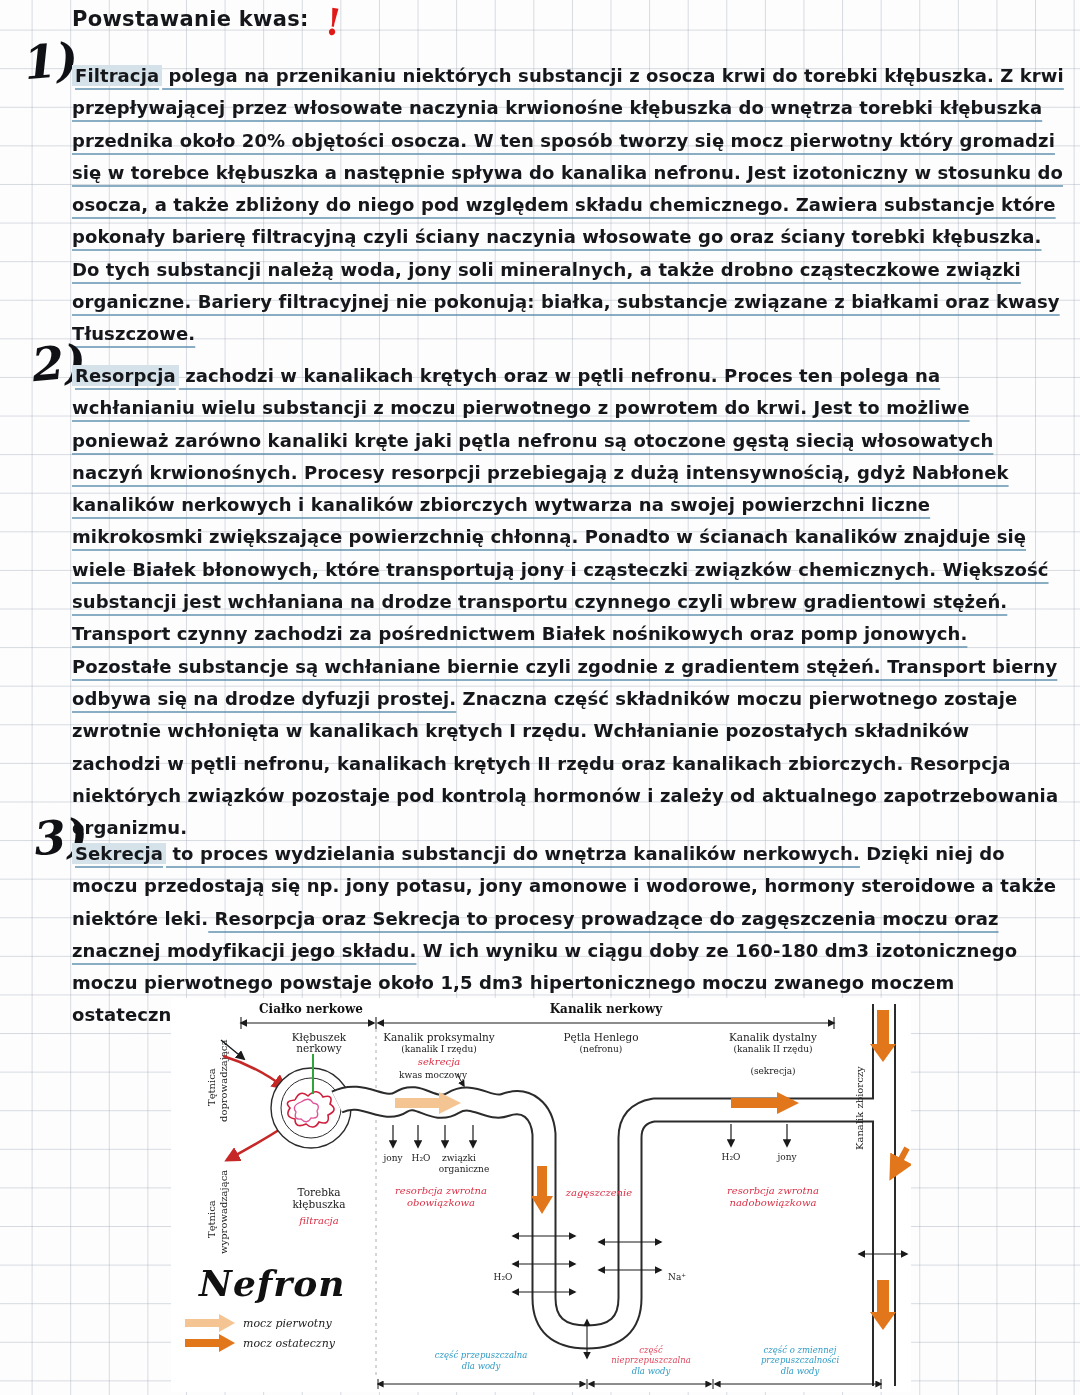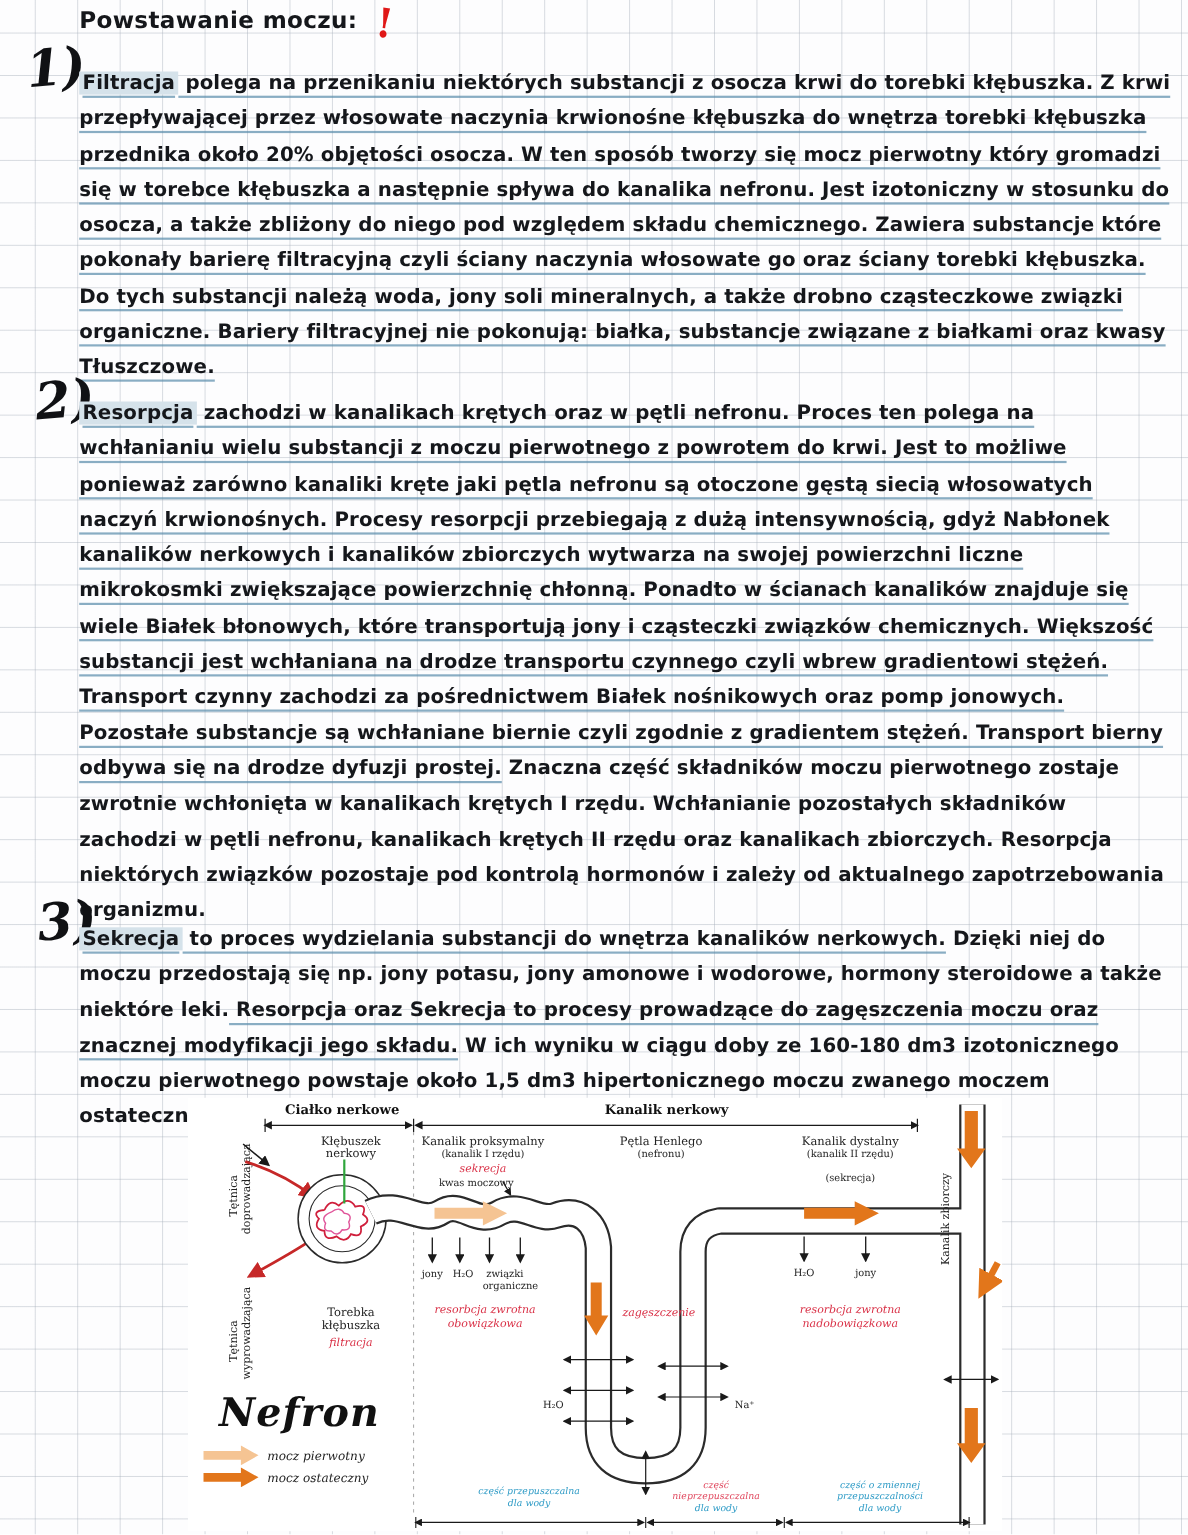--- a/index.html
+++ b/index.html
@@ -62,21 +62,21 @@
   .tube-w { stroke:#ffffff; stroke-width:21; fill:none; stroke-linejoin:round; }
   .duct-b { stroke:#2b2b2b; stroke-width:24; fill:none; }
   .duct-w { stroke:#ffffff; stroke-width:20; fill:none; }
 </style>
 </head>
 <body>
 
 <div class="page">
 
   <header class="title-row">
-    <span class="title">Powstawanie moczu:</span>
+    <span class="title">Powstawanie kwas:</span>
     <span class="excl">!</span>
   </header>
 
   <div class="sec-num n1">1)</div>
   <p class="para p1"><span class="kw u">Filtracja</span><span class="u"> polega na przenikaniu niektórych substancji z osocza krwi do torebki kłębuszka. Z krwi przepływającej przez włosowate naczynia krwionośne kłębuszka do wnętrza torebki kłębuszka przednika około 20% objętości osocza. W ten sposób tworzy się mocz pierwotny który gromadzi się w torebce kłębuszka a następnie spływa do kanalika nefronu. Jest izotoniczny w stosunku do osocza, a także zbliżony do niego pod względem składu chemicznego. Zawiera substancje które pokonały barierę filtracyjną czyli ściany naczynia włosowate go oraz ściany torebki kłębuszka. Do tych substancji należą woda, jony soli mineralnych, a także drobno cząsteczkowe związki organiczne. Bariery filtracyjnej nie pokonują: białka, substancje związane z białkami oraz kwasy Tłuszczowe.</span></p>
 
   <div class="sec-num n2">2)</div>
   <p class="para p2"><span class="kw u">Resorpcja</span><span class="u"> zachodzi w kanalikach krętych oraz w pętli nefronu. Proces ten polega na wchłanianiu wielu substancji z moczu pierwotnego z powrotem do krwi. Jest to możliwe ponieważ zarówno kanaliki kręte jaki pętla nefronu są otoczone gęstą siecią włosowatych naczyń krwionośnych. Procesy resorpcji przebiegają z dużą intensywnością, gdyż Nabłonek kanalików nerkowych i kanalików zbiorczych wytwarza na swojej powierzchni liczne mikrokosmki zwiększające powierzchnię chłonną. Ponadto w ścianach kanalików znajduje się wiele Białek błonowych, które transportują jony i cząsteczki związków chemicznych. Większość substancji jest wchłaniana na drodze transportu czynnego czyli wbrew gradientowi stężeń. Transport czynny zachodzi za pośrednictwem Białek nośnikowych oraz pomp jonowych. Pozostałe substancje są wchłaniane biernie czyli zgodnie z gradientem stężeń. Transport bierny odbywa się na drodze dyfuzji prostej.</span><span> Znaczna część składników moczu pierwotnego zostaje zwrotnie wchłonięta w kanalikach krętych I rzędu. Wchłanianie pozostałych składników zachodzi w pętli nefronu, kanalikach krętych II rzędu oraz kanalikach zbiorczych. Resorpcja niektórych związków pozostaje pod kontrolą hormonów i zależy od aktualnego zapotrzebowania organizmu.</span></p>
 
   <div class="sec-num n3">3)</div>

